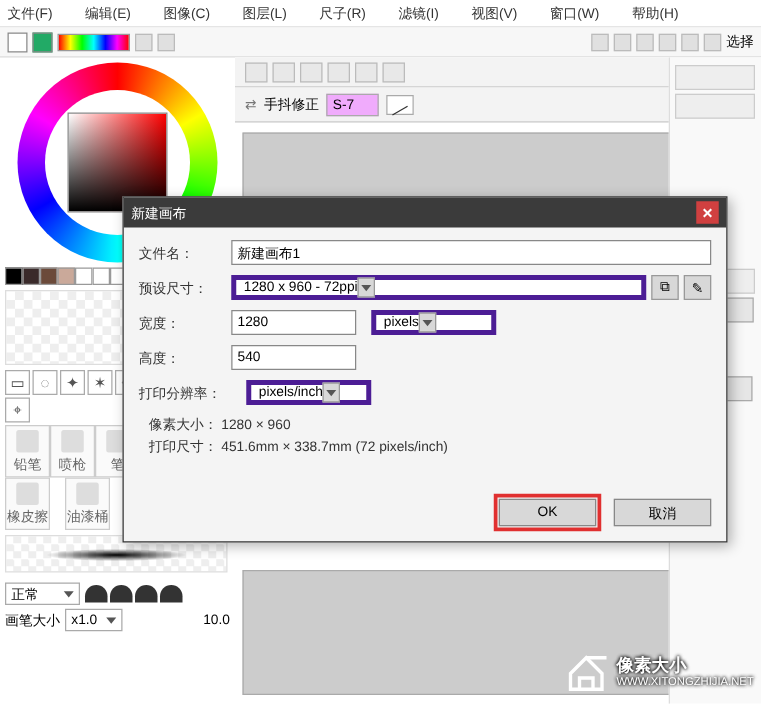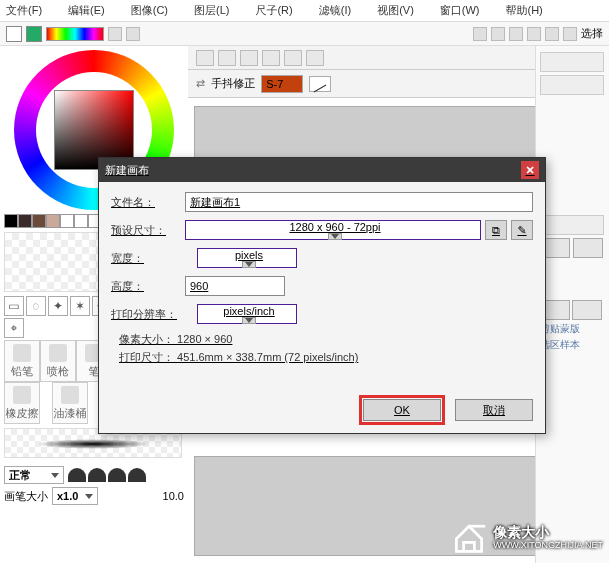--- a/index.html
+++ b/index.html
@@ -32,52 +32,52 @@
 
 .brush-tabs { display:flex; flex-wrap:wrap; width:180px; margin:2px 4px;justify-content:space-between; }
 .brush-tab { width:36px; height:42px; border:1px solid #ccc; background:#fafafa; display:flex; flex-direction:column; align-items:center; justify-content:flex-end; font-size:10px; color:#666; padding-bottom:2px; gap:2px; }
 .brush-icon { width:18px; height:18px; background:#ddd; border-radius:2px; }
 
 .brush-preview { width:178px; height:30px; margin:4px; background: repeating-conic-gradient(#eee 0 25%, #fff 0 50%) 0 0/12px 12px; position:relative; border:1px solid #ddd; }
 .brush-preview::after { content:""; position:absolute; left:10px; right:10px; top:8px; height:14px; background: radial-gradient(ellipse 80px 7px at center, #000 0%, transparent 70%); }
 
 .bottom-controls { padding:4px; }
 .ctrl-row { display:flex; align-items:center; gap:4px; margin-bottom:3px; }
-.dropdown { height:18px; border:1px solid #aaa; background:#fff; padding:0 4px; display:flex; align-items:center; justify-content:space-between;font-weight:bold; }
+.dropdown { height:18px; border:1px solid #aaa; background:#fff; padding:0 4px; display:flex; align-items:center; justify-content:space-between; }
 .shape-btns { display:flex; gap:2px; }
 .shape-btn { width:18px; height:14px; background:#333; border-radius: 9px 9px 0 0; }
 
 
 .canvas-area { position:absolute; left:188px; top:46px; right:0; height:517px; background:#fff; }
 .mini-toolbar { height:24px; background:#f3f3f3; border-bottom:1px solid #ccc; display:flex; align-items:center; padding:0 8px; gap:4px; }
 .mini-btn { width:18px; height:16px; background:#e8e8e8; border:1px solid #bbb; }
 .sub-toolbar { height:28px; background:#f3f3f3; border-bottom:1px solid #ccc; display:flex; align-items:center; padding:0 8px; gap:6px; }
-.spin { width:42px; height:18px; border:1px solid #aaa; background:#c2410c; display:flex; align-items:center; padding:0 4px; }
+.spin { width:42px; height:18px; border:1px solid #aaa; background:#f0abfc; display:flex; align-items:center; padding:0 4px; }
 .diag { width:22px; height:16px; border:1px solid #aaa; background:#fff; position:relative; }
 .diag::after { content:""; position:absolute; left:3px; top:11px; width:14px; height:1px; background:#333; transform:rotate(-30deg); }
 .gray-canvas { background:#ccc; margin:6px; border:1px solid #aaa; }
 .gc1 { height:130px; margin-top:8px; }
 .gc2 { height:100px; }
 
 
 .right-strip { position:absolute; right:0; top:46px; width:74px; height:517px; background:#f9f9f9; border-left:1px solid #ddd; }
 .rs-block { margin:6px 4px; }
 .rs-pad { width:64px; height:20px; background:#eee; border:1px solid #ccc; margin-bottom:3px; }
 .rs-btn { width:30px; height:20px; background:#e6e6e6; border:1px solid #aaa; display:inline-block; }
 .rs-label { font-size:10px; color:#5a7aa8; margin:2px 0; }
 
 
-.dialog { position:absolute; left:98px; top:157px; width:448px; background:#f4f4f4; border:1px solid #333; box-shadow: 3px 3px 10px rgba(0,0,0,.3); text-decoration: underline; }
+.dialog { position:absolute; left:98px; top:157px; width:484px; background:#f4f4f4; border:1px solid #333; box-shadow: 3px 3px 10px rgba(0,0,0,.3); }
 .dlg-title { height:24px; background:#3b3b3b; color:#fff; display:flex; align-items:center; padding:0 6px; justify-content:space-between; }
 .dlg-close { width:18px; height:18px; background:#d04040; color:#fff; display:flex; align-items:center; justify-content:center; font-weight:bold; }
 .dlg-body { padding:10px 12px 12px; }
 .form-row { display:flex; align-items:center; margin-bottom:8px; }
 .form-label { width:68px; text-align:left; margin-right:6px; color:#333; }
 .text-input { height:20px; border:1px solid #888; background:#fff; padding:0 4px; display:flex; align-items:center; }
-.combo { height:20px; border:1px solid #4c1d95; background:#fff; display:flex; align-items:center; justify-content:center; padding:0 2px 0 6px;flex-direction:column; }
+.combo { height:20px; border:4px solid #4c1d95; background:#fff; display:flex; align-items:center; justify-content:flex-start; padding:0 2px 0 6px; }
 .combo-btn { width:14px; height:16px; background:#d8d8d8; border:1px solid #999; display:flex; align-items:center; justify-content:center; font-size:8px; }
 .icon-btn { width:22px; height:20px; background:#d8d8d8; border:1px solid #999; margin-left:4px; display:flex; align-items:center; justify-content:center; }
 .color-prev { width:36px; height:20px; background:#888; border:1px solid #666; margin-left:6px; }
 .info-line { margin-left:8px; color:#333; margin-bottom:3px; }
 .dlg-buttons { display:flex; justify-content:flex-end; gap:14px; margin-top:14px; }
 .btn { width:78px; height:22px; background:#d8d8d8; border:1px solid #888; display:flex; align-items:center; justify-content:center;margin-top:20px; }
 .btn.ok { outline:3px solid #e03030; outline-offset:1px; }
 
 
 .watermark { position:absolute; right:6px; bottom:8px; display:flex; align-items:center; gap:6px; color:#fff; text-shadow:0 0 3px #000,0 0 3px #000; pointer-events:none; }
@@ -265,32 +265,35 @@
           <span>1280 x 960 - 72ppi</span>
           <div class="combo-btn">
             <span class="tri"></span>
           </div>
         </div>
       <div class="icon-btn">⧉</div>
       <div class="icon-btn">✎</div>
     </div>
     <div class="form-row">
       <div class="form-label">宽度：</div>
+      <div class="text-input" style="width:100px">
+          <span>1280</span>
+        </div>
       <div style="width:8px"></div>
       <div class="combo" style="width:100px;margin-left:4px">
           <span>pixels</span>
           <div class="combo-btn">
             <span class="tri"></span>
           </div>
         </div>
     </div>
     <div class="form-row">
       <div class="form-label">高度：</div>
       <div class="text-input" style="width:100px">
-          <span>960</span>
+          <span>540</span>
         </div>
     </div>
     <div class="form-row">
       <div class="form-label">打印分辨率：</div>
       <div style="width:8px"></div>
       <div class="combo" style="width:100px;margin-left:4px">
           <span>pixels/inch</span>
           <div class="combo-btn">
             <span class="tri"></span>
           </div>

